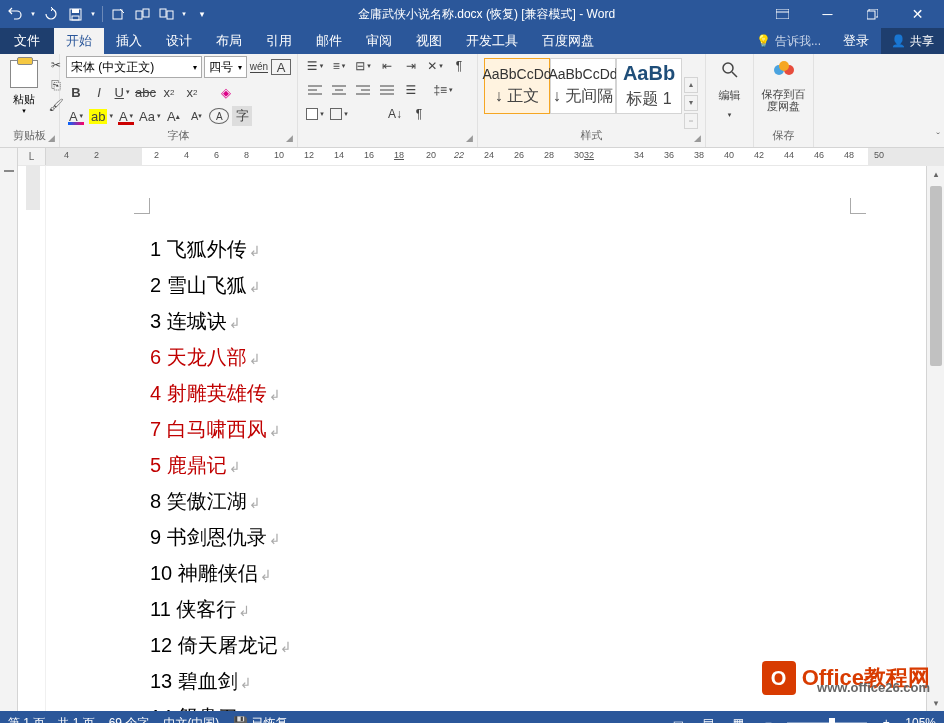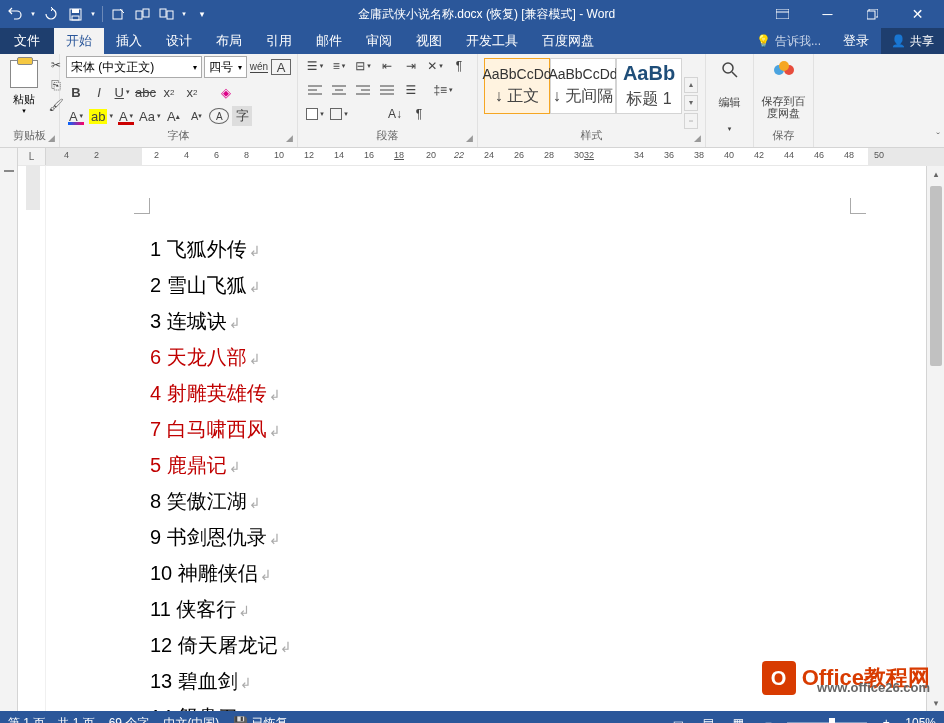--- a/index.html
+++ b/index.html
@@ -52,21 +52,21 @@
 .styles-group { width: 228px; display: flex; flex-direction: row; gap: 0; padding-top: 4px; }
 .style-box { width: 66px; height: 56px; border: 1px solid #d4d4d4; background: #fff; display: flex; flex-direction: column; align-items: center; justify-content: center; cursor: pointer; font-size: 11px; }
 .style-box.selected { border: 1px solid #f5a623; background: #fff3e0; }
 .style-preview { font-size: 14px; margin-bottom: 4px; color: #333; }
 .style-name { font-size: 16px; color: #444; }
 .style-arrows { width: 16px; display: flex; flex-direction: column; justify-content: center; gap: 2px; padding-left: 2px; }
 .sa { height: 16px; border: 1px solid #d4d4d4; display: flex; align-items: center; justify-content: center; font-size: 8px; cursor: pointer; color: #666; }
 
 .edit-group { width: 48px; display: flex; flex-direction: column; align-items: center; padding-top: 6px; }
 .save-group { width: 60px; display: flex; flex-direction: column; align-items: center; padding-top: 4px; }
-.big-icon-btn { display: flex; flex-direction: column; align-items: center; gap: 15px; cursor: pointer; font-size: 11px; color: #444; }
+.big-icon-btn { display: flex; flex-direction: column; align-items: center; gap: 8px; cursor: pointer; font-size: 11px; color: #444; }
 
 .collapse-ribbon { position: absolute; right: 4px; bottom: 4px; font-size: 11px; color: #666; cursor: pointer; }
 
 .ruler-area { display: flex; height: 18px; background: #fff; border-bottom: 1px solid #e8e8e8; }
 .ruler-corner { width: 28px; background: #f3f3f3; border-right: 1px solid #d4d4d4; font-size: 10px; display: flex; align-items: center; justify-content: center; color: #666; }
 .ruler-h { flex: 1; position: relative; font-size: 9px; color: #666; background: #fff; overflow: hidden; }
 .ruler-h .rmargin { position: absolute; top: 0; height: 18px; background: #e8e8e8; }
 .ruler-tick { position: absolute; top: 2px; font-size: 9px; color: #555; }
 
 .doc-area { display: flex; height: 545px; background: #fff; }
@@ -296,21 +296,20 @@
       <div class="pbtn fbtn-drop">
           <span style="display:inline-block;width:12px;height:12px;background:#fff;border:1px solid #666;"></span>
         </div>
       <div class="pbtn fbtn-drop">
           <span style="display:inline-block;width:12px;height:12px;border:1px solid #666;"></span>
         </div>
       <div style="width:30px;"></div>
       <div class="pbtn">A↓</div>
       <div class="pbtn">¶</div>
     </div>
-    <div class="group-label">段落</div>
     <div class="group-launcher">◢</div>
   </div>
 
   <div class="ribbon-group styles-group">
     <div id="styles-holder" style="display:flex;">
         <div class="style-box selected">
           <div class="style-preview">AaBbCcDd</div>
           <div class="style-name">↓ 正文</div>
         </div>
         <div class="style-box">

